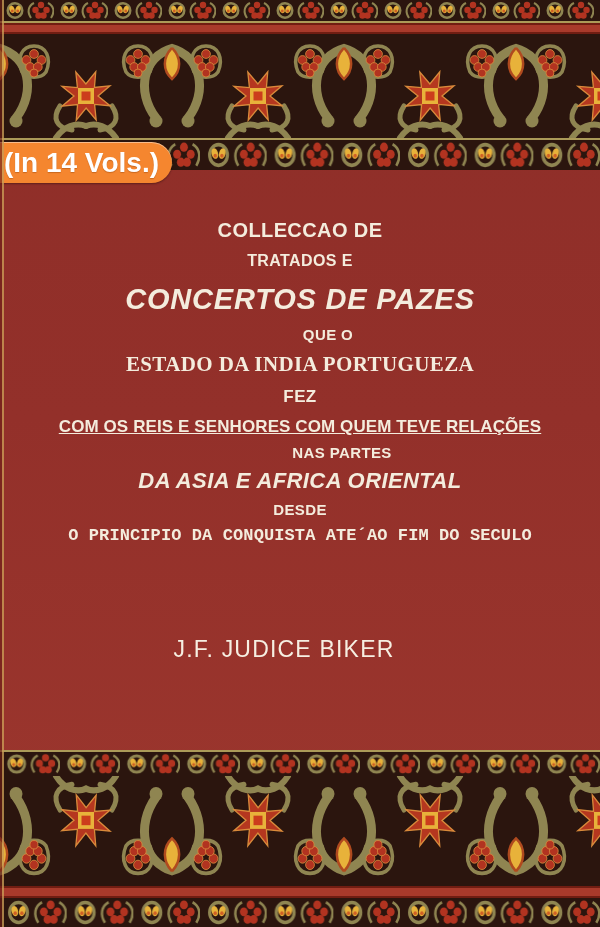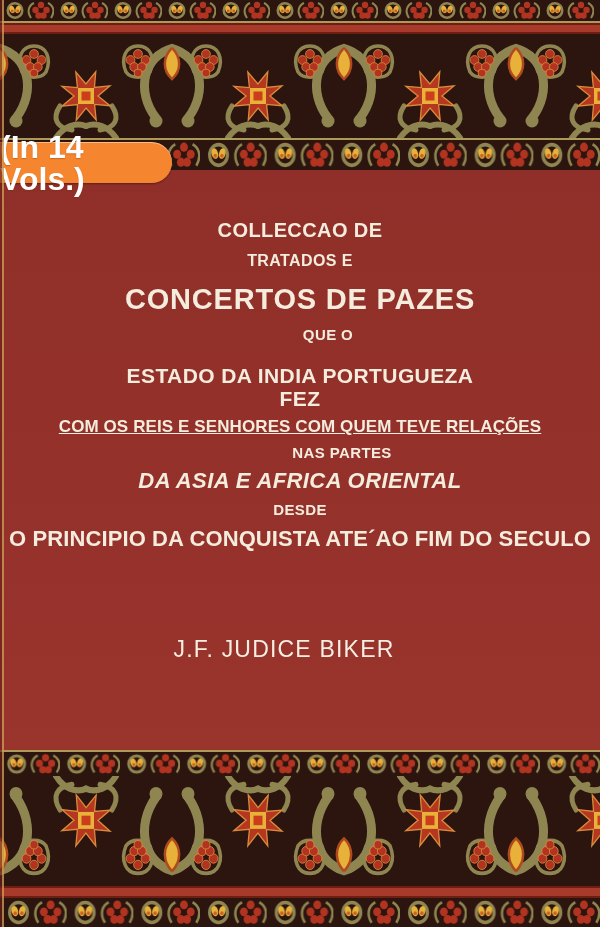--- a/index.html
+++ b/index.html
@@ -23,39 +23,39 @@
   .badge {
     position:absolute; left:0; top:142px;
     width:172px; height:41px;
     background:#F5862F;
     border-radius:0 21px 21px 0;
     box-shadow: inset 0 1px 0 rgba(255,255,255,.45), 0 1px 2px rgba(0,0,0,.35);
     display:flex; align-items:center; justify-content:flex-end;
     padding-right:13px; box-sizing:border-box;
   }
   .badge span {
-    color:#FFFFFF; font-weight:700; font-size:32px; line-height:1;
+    color:#FFFFFF; font-weight:700; font-size:28px; line-height:1;
     text-shadow:0 1px 1px rgba(120,50,0,.35);
   }
   .tl {
     position:absolute; left:0; width:600px;
     text-align:center; color:#F4ECDD; font-weight:700;
     letter-spacing:.4px; white-space:nowrap;
   }
   .t0  { top:219px; font-size:20px; }
   .t1  { top:252px; font-size:16px; }
-  .t2  { top:283px; font-size:29px; letter-spacing:.8px; }
+  .t2  { top:283px; font-size:29px; letter-spacing:.8px;font-style:italic; }
   .t3  { top:326px; font-size:15px;margin-left:28px; }
-  .t4  { top:364px; font-size:21px; }
-  .t5  { top:387px; font-size:21px; }
+  .t4  { top:352px; font-size:21px;font-family:Liberation Serif, serif; }
+  .t5  { top:387px; font-size:17px; }
   .t6  { top:417px; font-size:17px; letter-spacing:.1px;text-decoration:underline; }
   .t7  { top:444px; font-size:15px;margin-left:42px; }
   .t8  { top:468px; font-size:22px;font-style:italic; }
   .t9  { top:501px; font-size:15px; }
-  .t10 { top:526px; font-size:22px; letter-spacing:.1px; }
+  .t10 { top:526px; font-size:17px; letter-spacing:.1px;font-family:Liberation Mono, monospace; }
   .author {
     position:absolute; left:0; top:636px; width:568px;
     text-align:center; color:#F6EFE2;
     font-weight:400; font-size:23px; letter-spacing:1.2px;
   }
   .spine-shadow { position:absolute; left:0; top:0; width:2px; height:927px; background:#6D1F18; opacity:.65; }
   .spine-gold   { position:absolute; left:2px; top:0; width:2px; height:927px; background:#C89A55; opacity:.8; }
   .flip { transform:scaleY(-1); }
 </style>
 </head>

